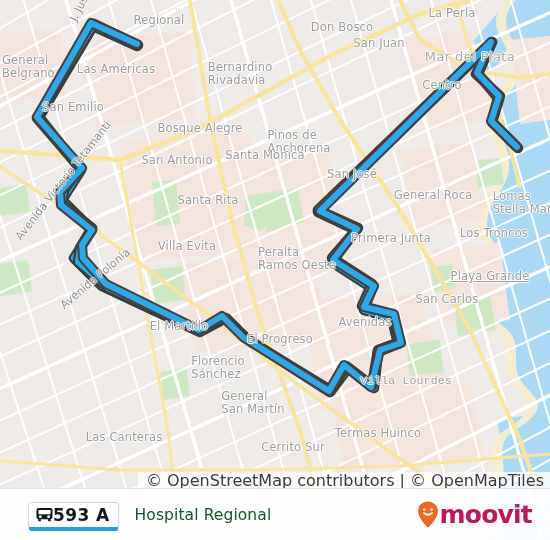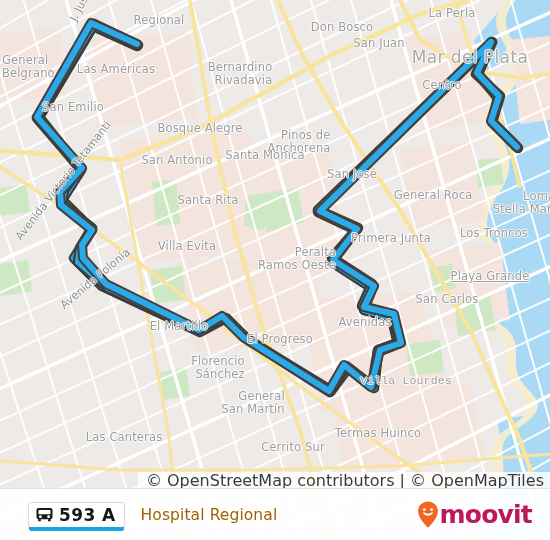--- a/index.html
+++ b/index.html
@@ -30,29 +30,29 @@
 
   
   .place {
     position: absolute;
     color: #9c9c9c;
     font-size: 11.5px;
     font-family: "DejaVu Sans", sans-serif;
     line-height: 12.5px;
     white-space: pre;
     letter-spacing: 0.15px;
-    text-align: right;
+    text-align: left;
     transform: translateX(-50%);
     text-shadow:
        1px 0 0 rgba(255,255,255,.85), -1px 0 0 rgba(255,255,255,.85),
        0 1px 0 rgba(255,255,255,.85), 0 -1px 0 rgba(255,255,255,.85);
     pointer-events: none;
   }
   .place.big {
-    font-size: 17px;
+    font-size: 13px;
     color: #a9a9a9;
     letter-spacing: .4px;
   }
   .place.left { transform: none; text-align: left; }
 
   .street {
     position: absolute;
     color: #8d8d8d;
     font-size: 11px;
     font-family: "DejaVu Sans", sans-serif;
@@ -88,21 +88,20 @@
     background: rgba(255,255,255,.93);
     border-top: 1px solid #e2e2e2;
     display: flex;
     align-items: center;
     padding: 0 18px 0 28px;
   }
   #route-badge {
     position: relative;
     display: inline-flex;
     align-items: center;
-    gap: 6px;
     height: 26px;
     padding: 0 8px 0 7px;
     background: #ffffff;
     border: 1px solid #d9d9d9;
     border-radius: 3px;
     box-shadow: 0 1px 1px rgba(0,0,0,.10);
   }
   #route-badge::after {
     content: "";
     position: absolute;
@@ -114,21 +113,21 @@
   #route-number {
     font-size: 17px;
     font-weight: bold;
     color: #16171a;
     letter-spacing: .4px;
     font-family: "DejaVu Sans", sans-serif;
   }
   #route-destination {
     margin-left: 16px;
     font-size: 15.5px;
-    color: #a16207;
+    color: #14532d;
     font-family: "DejaVu Sans", sans-serif;
     letter-spacing: .1px;
   }
   #moovit-logo {
     margin-left: auto;
     display: flex;
     align-items: center;
     gap: 1px;
   }
   #moovit-wordmark {

